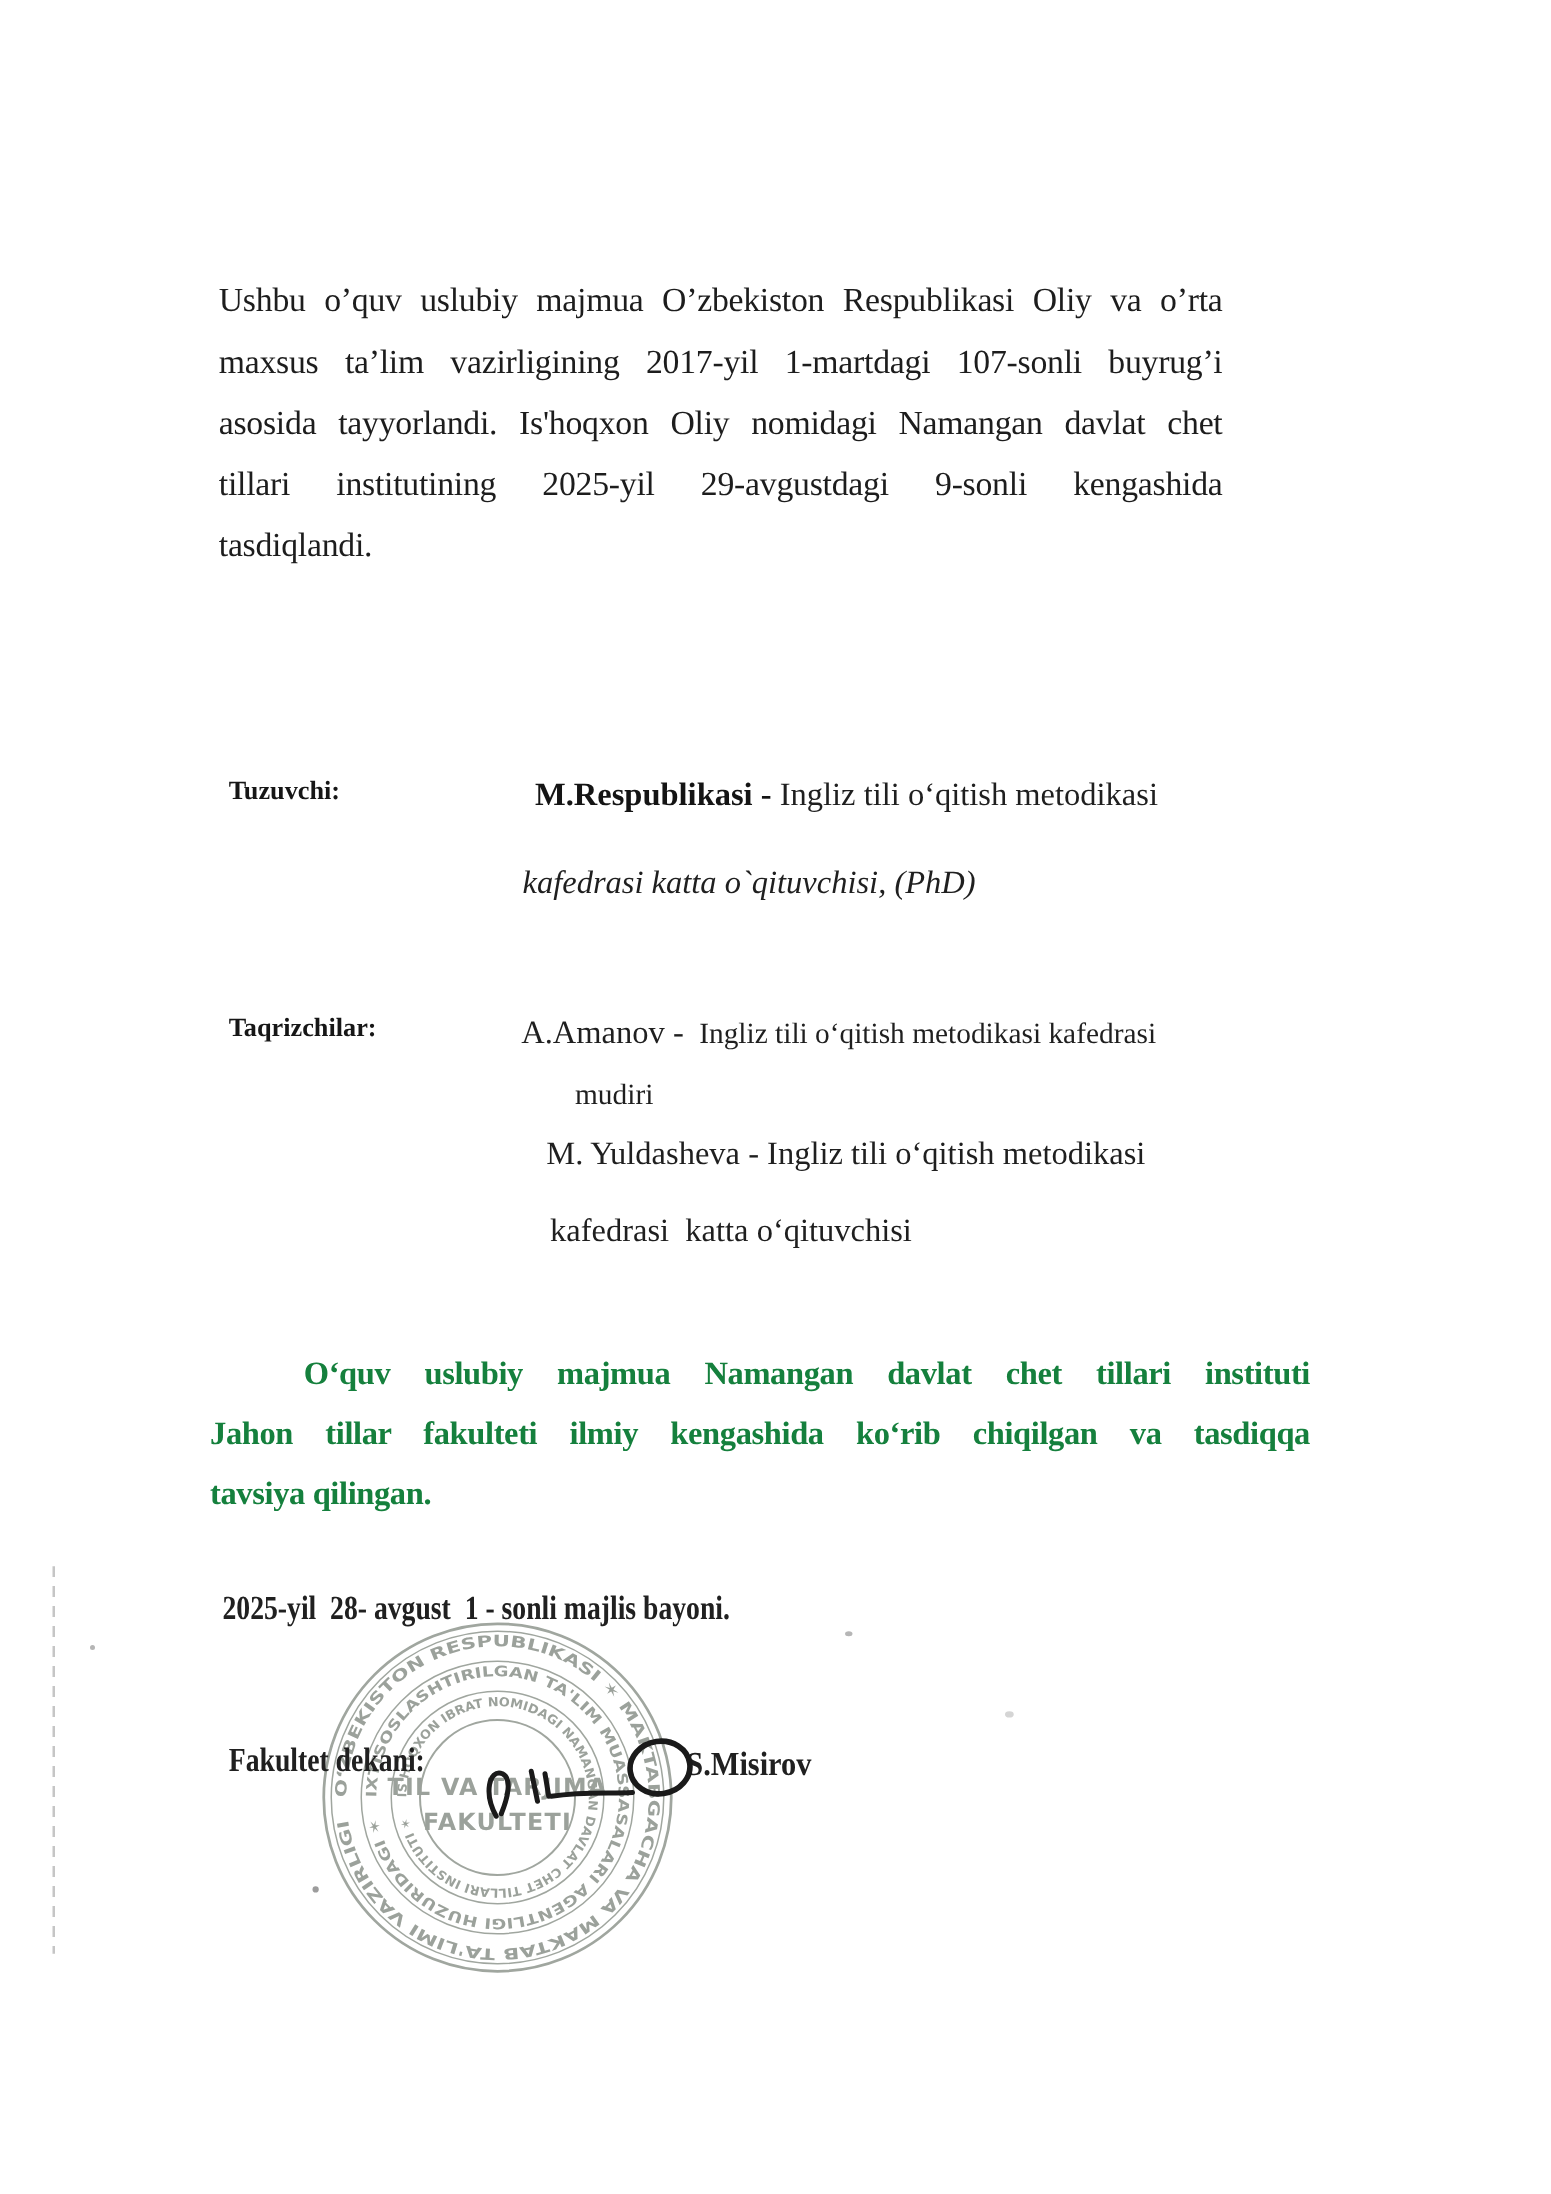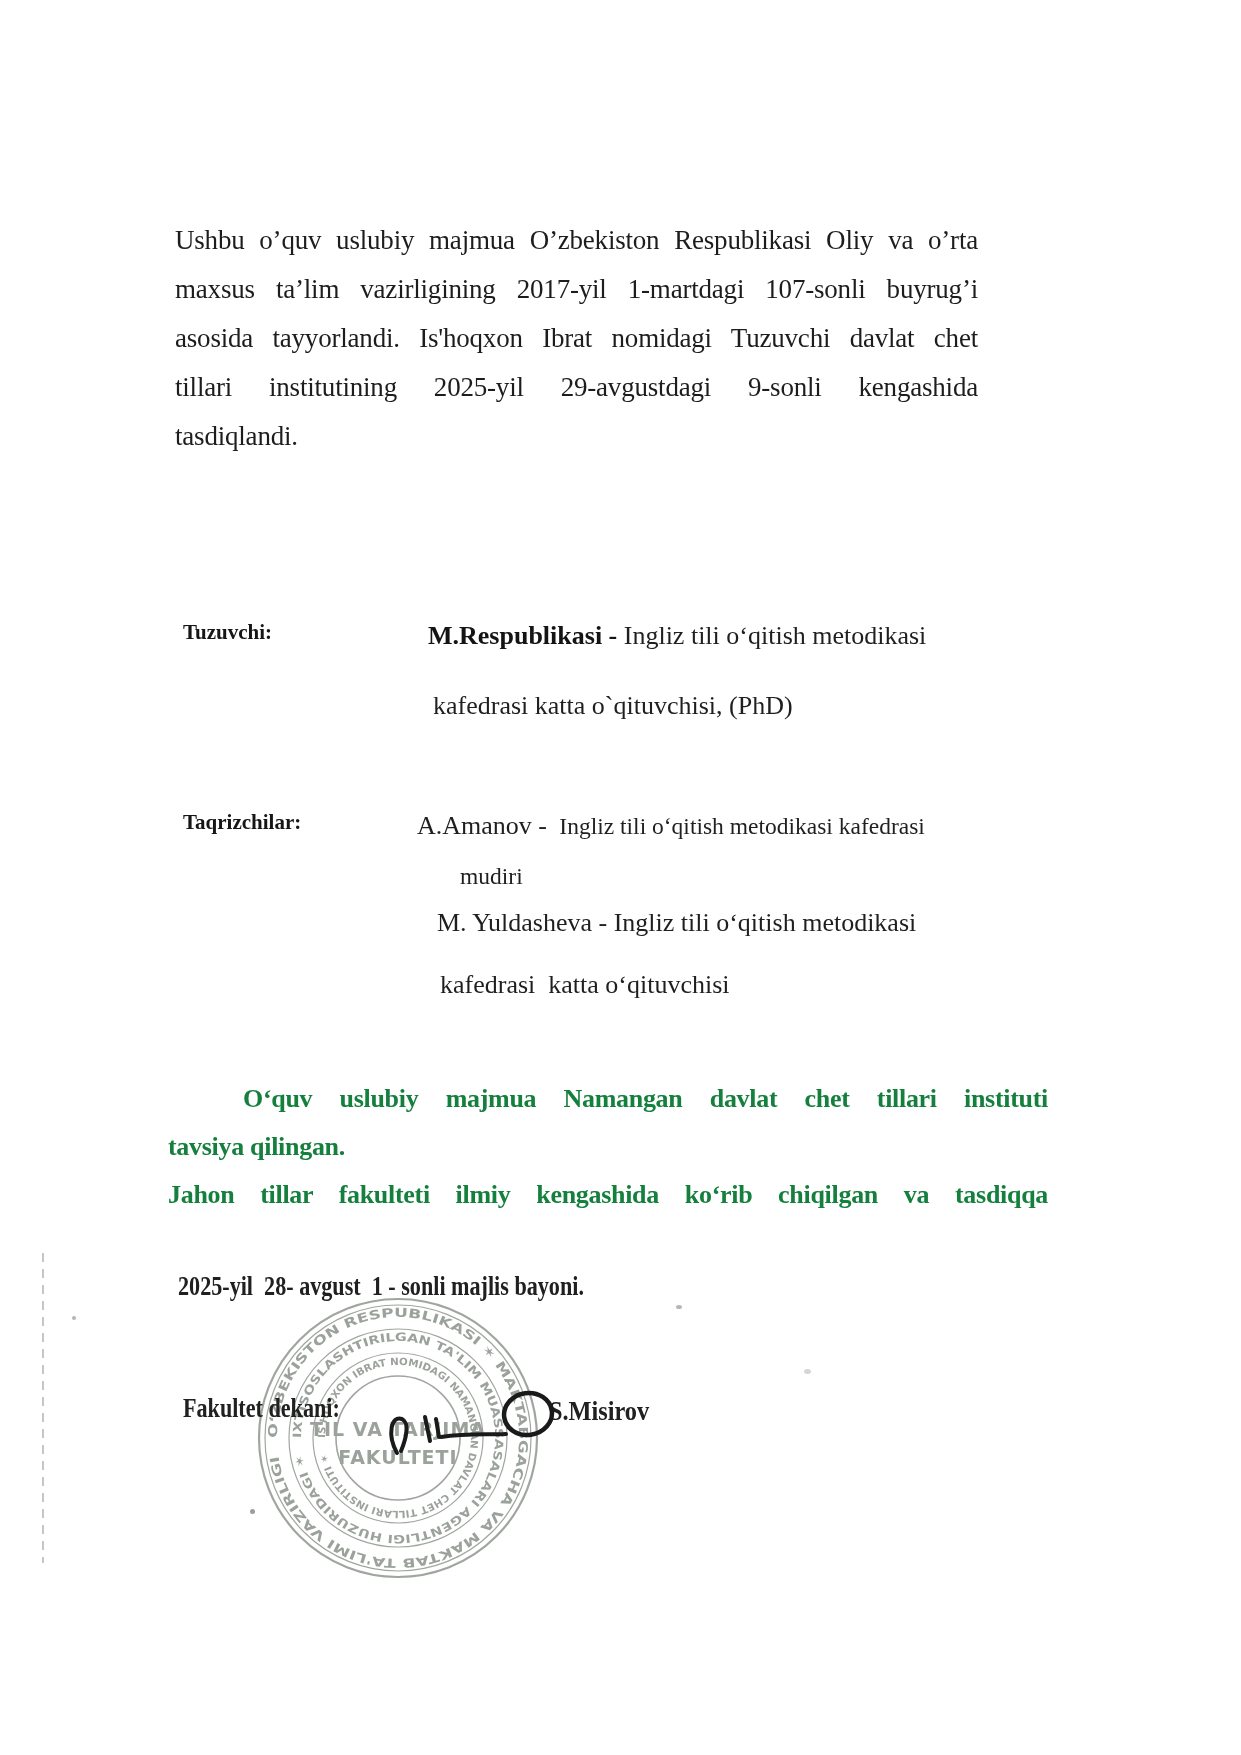--- a/index.html
+++ b/index.html
@@ -44,39 +44,39 @@
   .d3{left:804px;top:1369px;width:7px;height:5px;background:rgba(150,150,150,.4);}
   .d4{left:250px;top:1509px;width:5px;height:5px;background:rgba(90,90,90,.6);}
   .nowrapline{white-space:pre;}
 </style>
 </head>
 <body>
 
 <div class="abs intro">
   <div class="ln jline">Ushbu o’quv uslubiy majmua O’zbekiston Respublikasi Oliy va o’rta</div>
   <div class="ln jline">maxsus ta’lim vazirligining 2017-yil 1-martdagi 107-sonli buyrug’i</div>
-  <div class="ln jline">asosida tayyorlandi. Is'hoqxon Ibrat nomidagi Tuzuvchi davlat chet</div>
+  <div class="ln jline">asosida tayyorlandi. Is'hoqxon Oliy nomidagi Namangan davlat chet</div>
   <div class="ln jline">tillari institutining 2025-yil 29-avgustdagi 9-sonli kengashida</div>
   <div class="ln lastline">tasdiqlandi.</div>
 </div>
 
 <div class="abs seclabel" style="left:183px;top:620px;">Tuzuvchi:</div>
 <div class="abs content nowrapline" style="left:428px;top:621px;"><span class="bname">M.Respublikasi - </span><span>Ingliz tili o‘qitish metodikasi</span></div>
-<div class="abs content nowrapline" style="left:433px;top:691px;">kafedrasi katta o`qituvchisi, (PhD)</div>
+<div class="abs content nowrapline" style="left:418px;top:691px;font-style:italic;">kafedrasi katta o`qituvchisi, (PhD)</div>
 
 <div class="abs seclabel" style="left:183px;top:810px;">Taqrizchilar:</div>
 <div class="abs content nowrapline" style="left:417px;top:811px;"><span>A.Amanov - </span><span class="smallrole"> Ingliz tili o‘qitish metodikasi kafedrasi</span></div>
 <div class="abs content smallrole nowrapline" style="left:460px;top:863px;">mudiri</div>
 <div class="abs content nowrapline" style="left:437px;top:908px;">M. Yuldasheva - Ingliz tili o‘qitish metodikasi</div>
 <div class="abs content nowrapline" style="left:440px;top:970px;">kafedrasi  katta o‘qituvchisi</div>
 
 <div class="abs approval">
   <div class="ln jline indent1">O‘quv uslubiy majmua Namangan davlat chet tillari instituti</div>
+  <div class="ln jline">Jahon tillar  fakulteti ilmiy kengashida ko‘rib chiqilgan va tasdiqqa</div>
   <div class="ln lastline">tavsiya qilingan.</div>
-  <div class="ln jline">Jahon tillar  fakulteti ilmiy kengashida ko‘rib chiqilgan va tasdiqqa</div>
 </div>
 
 <div class="abs scanbold meeting">2025-yil  28- avgust  1 - sonli majlis bayoni.</div>
 
 <div class="abs stamp">
   <svg width="284" height="284" viewBox="0 0 284 284">
     <defs>
       <path id="ring1path" d="M 21 142 a 121 121 0 1 1 242 0 a 121 121 0 1 1 -242 0"></path>
       <path id="ring2path" d="M 45 142 a 97 97 0 1 1 194 0 a 97 97 0 1 1 -194 0"></path>
       <path id="ring3path" d="M 69 142 a 73 73 0 1 1 146 0 a 73 73 0 1 1 -146 0"></path>

